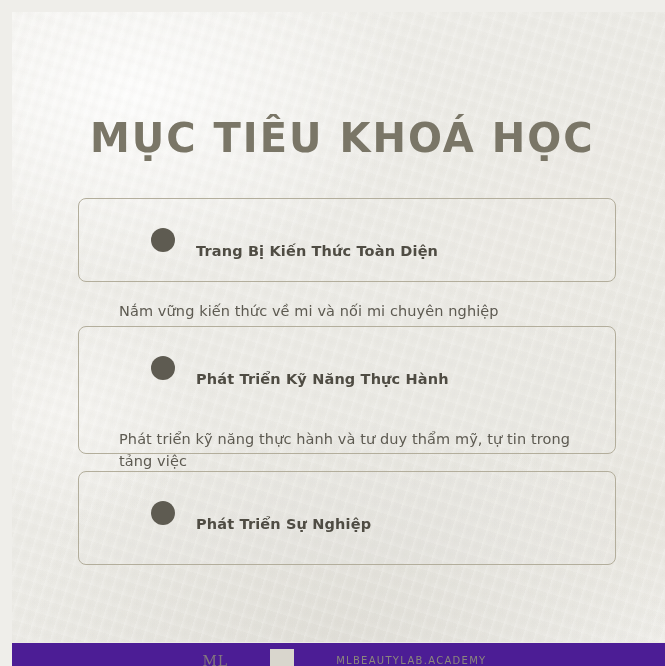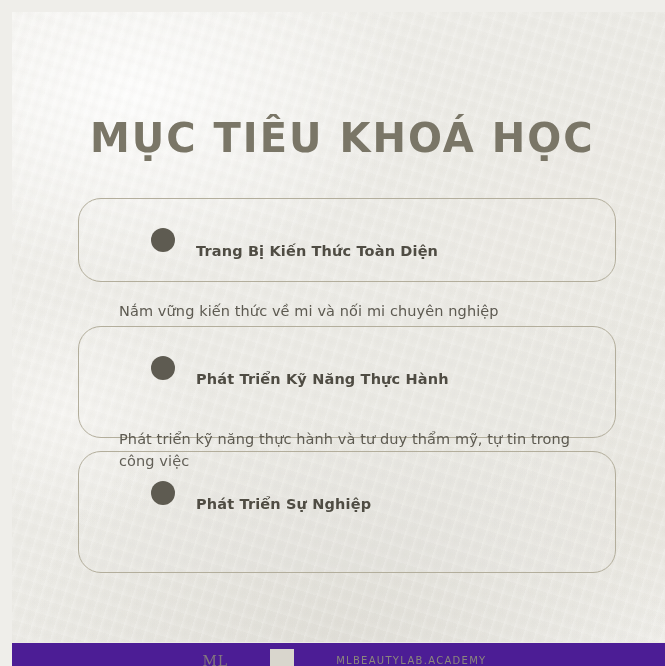--- a/index.html
+++ b/index.html
@@ -59,28 +59,28 @@
     line-height: 1.1;
     white-space: nowrap;
   }
 
   
   .card {
     position: absolute;
     left: 66px;
     width: 538px;
     border: 1px solid #b3ae9c;
-    border-radius: 23px;
+    border-radius: 8px;
     background: rgba(255,255,255,0.03);
     padding: 20px 28px 22px 28px;
   }
 
   .card-1 { top: 186px; height: 84px; }
-  .card-2 { top: 314px; height: 112px; }
-  .card-3 { top: 439px; height: 122px; }
+  .card-2 { top: 314px; height: 128px; }
+  .card-3 { top: 459px; height: 94px; }
 
   .card-heading {
     display: flex;
     align-items: baseline;
     gap: 9px;
     margin-left: 32px;
     margin-bottom: 5px;
   }
 
   .bullet {
@@ -157,21 +157,21 @@
       <span class="card-title">Trang Bị Kiến Thức Toàn Diện</span>
     </div>
     <div class="card-body">Nắm vững kiến thức về mi và nối mi chuyên nghiệp</div>
   </div>
 
   <div class="card card-2">
     <div class="card-heading">
       <span class="bullet"></span>
       <span class="card-title">Phát Triển Kỹ Năng Thực Hành</span>
     </div>
-    <div class="card-body">Phát triển kỹ năng thực hành và tư duy thẩm mỹ, tự tin trong công việc</div>
+    <div class="card-body">Phát triển kỹ năng thực hành và tư duy thẩm mỹ, tự tin trong tảng việc</div>
   </div>
 
   <div class="card card-3">
     <div class="card-heading">
       <span class="bullet"></span>
       <span class="card-title">Phát Triển Sự Nghiệp</span>
     </div>
   </div>
 
   <div class="footer">

